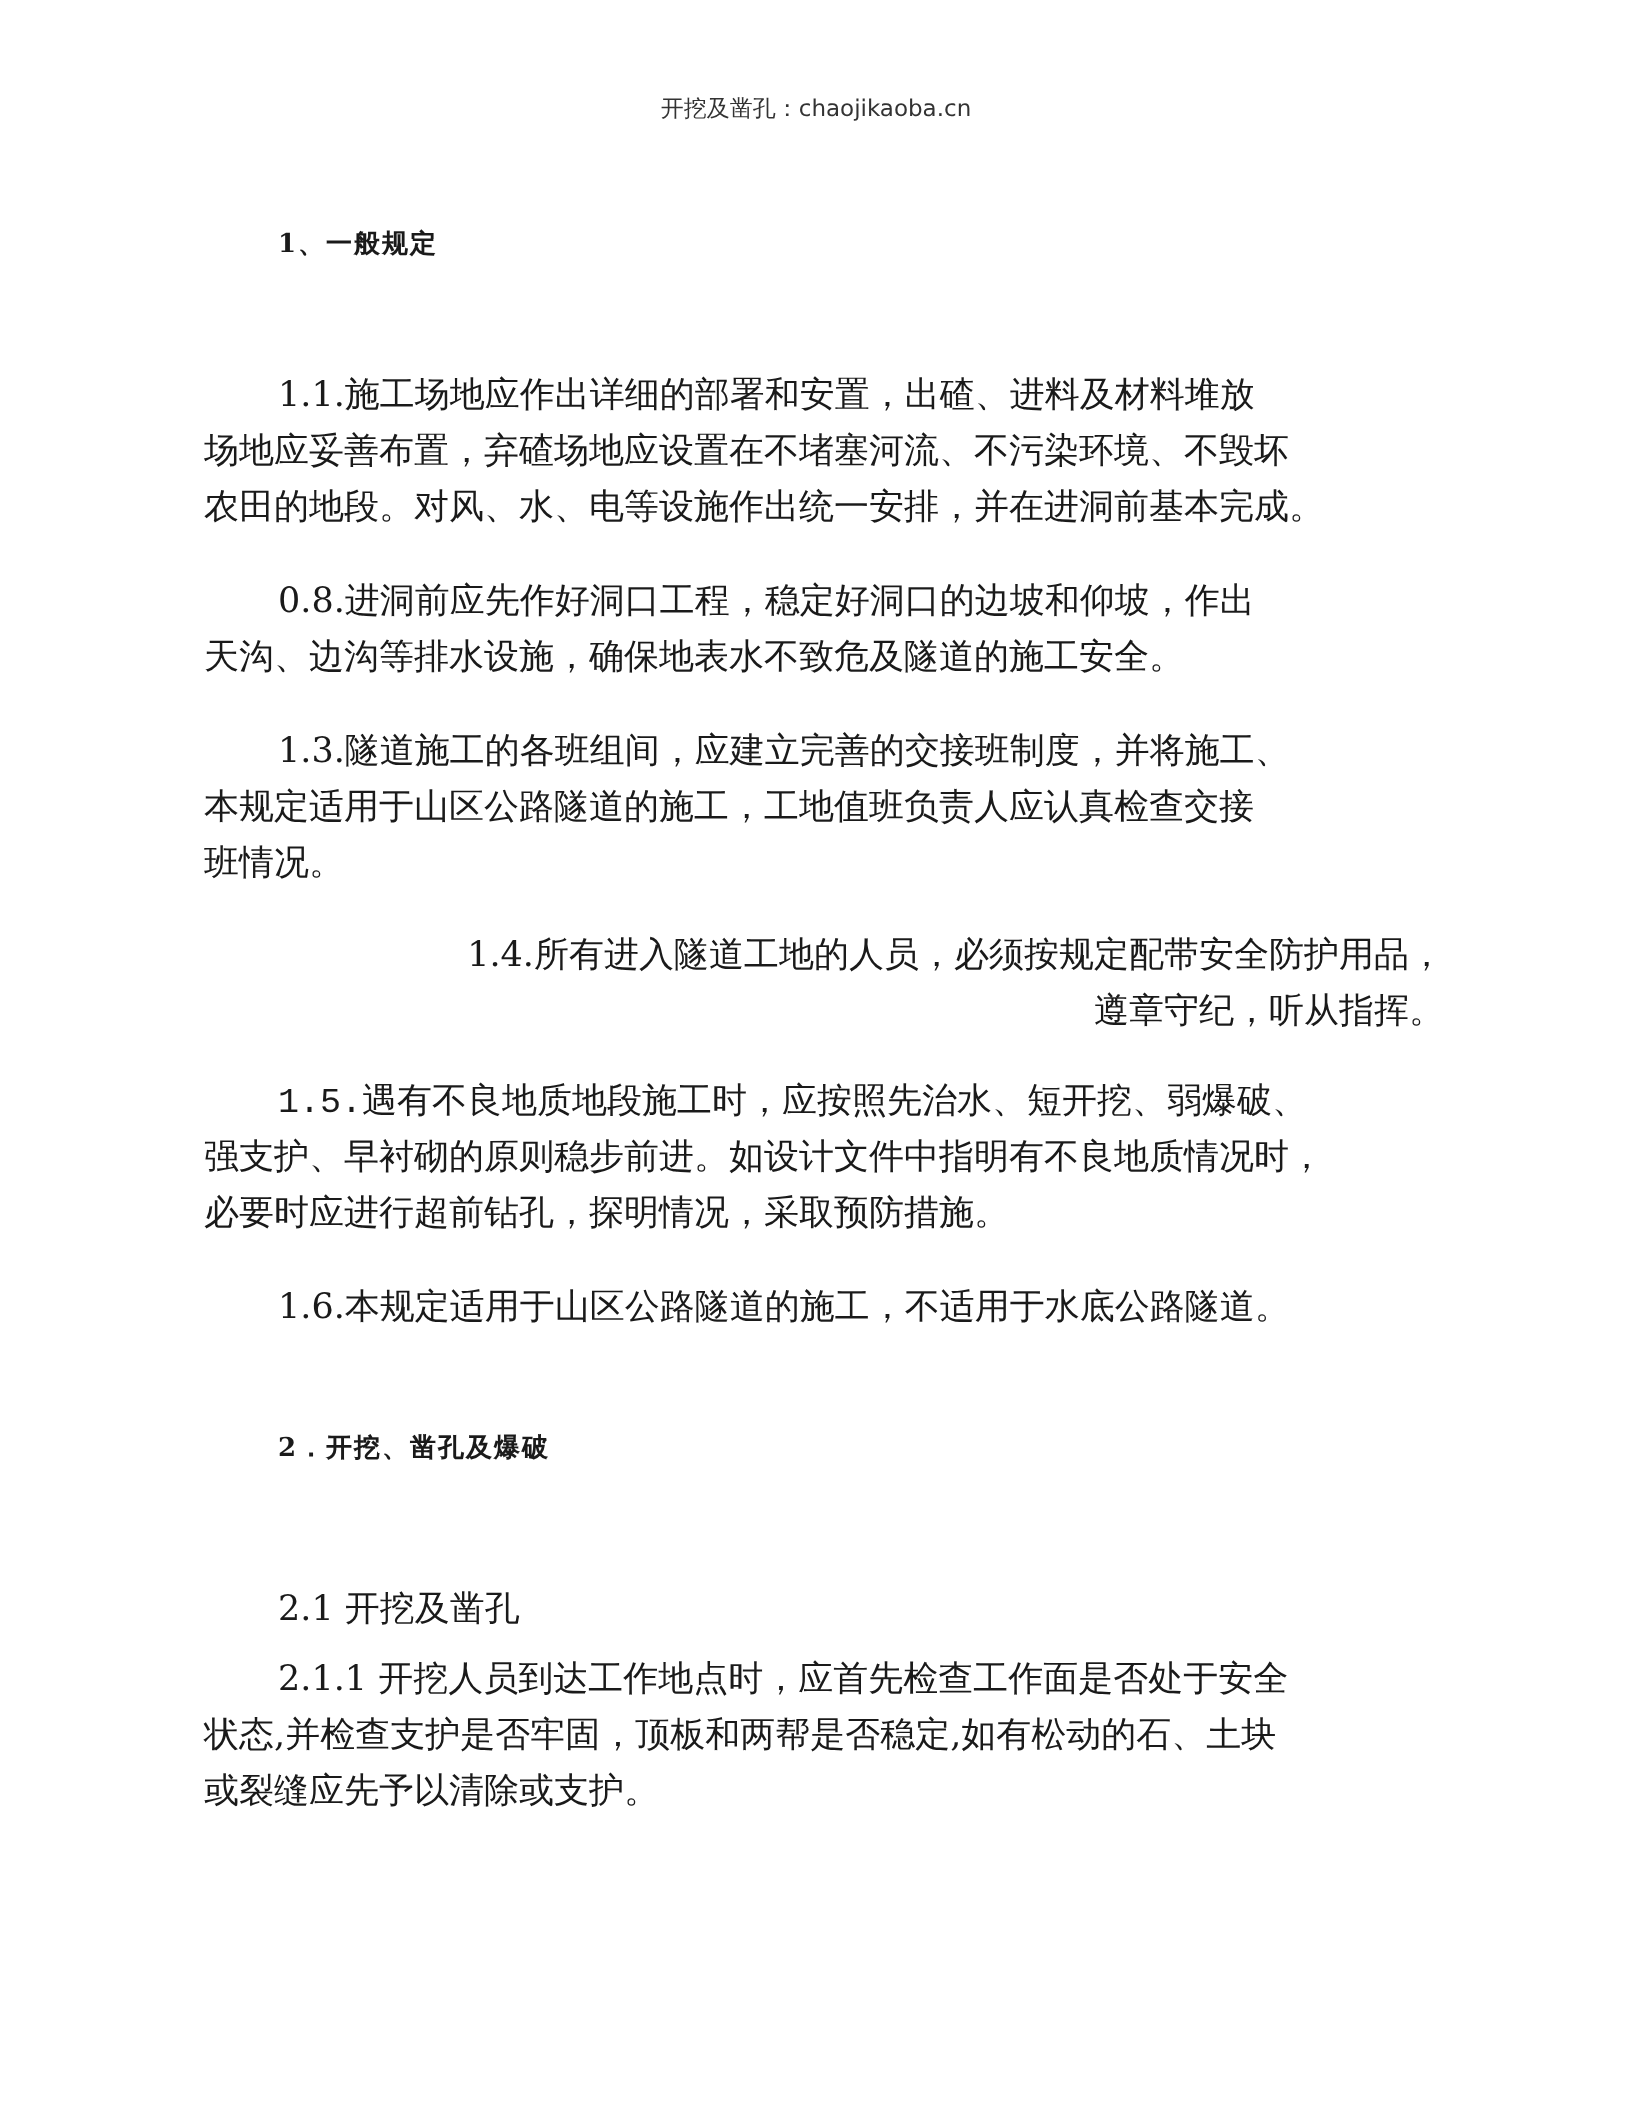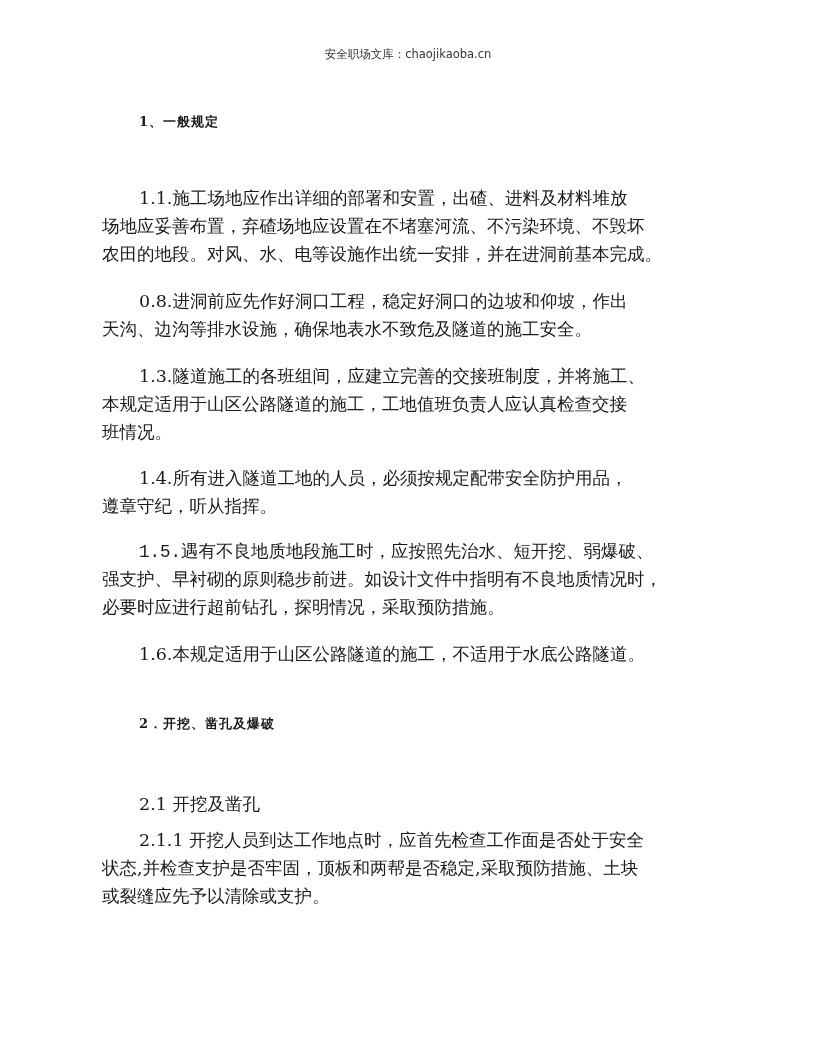--- a/index.html
+++ b/index.html
@@ -10,21 +10,21 @@
   .content { position: absolute; left: 102px; top: 0; width: 620px; }
   .heading { position: absolute; left: 37px; font-size: 13px; font-weight: bold; white-space: nowrap; letter-spacing: 1px; }
   .para { position: absolute; left: 0; width: 620px; font-size: 17.5px; line-height: 28px; white-space: nowrap; }
   .para .line { display: block; height: 28px; }
   .para .line.first { padding-left: 37px; }
   .sub-heading { position: absolute; left: 37px; font-size: 17.5px; white-space: nowrap; }
 </style>
 </head>
 <body>
 
-<div class="page-header">安全职场文库：chaojikaoba.cn</div>
+<div class="page-header">开挖及凿孔：chaojikaoba.cn</div>
 
 <div class="content">
 
   <div class="heading" style="top:113px;">1、一般规定</div>
 
   <div class="para" style="top:184px;">
     <span class="line first">1.1.施工场地应作出详细的部署和安置，出碴、进料及材料堆放</span>
     <span class="line">场地应妥善布置，弃碴场地应设置在不堵塞河流、不污染环境、不毁坏</span>
     <span class="line">农田的地段。对风、水、电等设施作出统一安排，并在进洞前基本完成。</span>
   </div>
@@ -33,38 +33,38 @@
     <span class="line first">0.8.进洞前应先作好洞口工程，稳定好洞口的边坡和仰坡，作出</span>
     <span class="line">天沟、边沟等排水设施，确保地表水不致危及隧道的施工安全。</span>
   </div>
 
   <div class="para" style="top:362px;">
     <span class="line first">1.3.隧道施工的各班组间，应建立完善的交接班制度，并将施工、</span>
     <span class="line">本规定适用于山区公路隧道的施工，工地值班负责人应认真检查交接</span>
     <span class="line">班情况。</span>
   </div>
 
-  <div class="para" style="top:464px;">
+  <div class="para" style="top:464px;text-align:right;">
     <span class="line first">1.4.所有进入隧道工地的人员，必须按规定配带安全防护用品，</span>
     <span class="line">遵章守纪，听从指挥。</span>
   </div>
 
   <div class="para" style="top:538px;font-family:Liberation Mono, monospace;">
     <span class="line first">1.5.遇有不良地质地段施工时，应按照先治水、短开挖、弱爆破、</span>
     <span class="line">强支护、早衬砌的原则稳步前进。如设计文件中指明有不良地质情况时，</span>
     <span class="line">必要时应进行超前钻孔，探明情况，采取预防措施。</span>
   </div>
 
   <div class="para" style="top:640px;">
     <span class="line first">1.6.本规定适用于山区公路隧道的施工，不适用于水底公路隧道。</span>
   </div>
 
   <div class="heading" style="top:715px;">2．开挖、凿孔及爆破</div>
 
   <div class="sub-heading" style="top:792px;">2.1 开挖及凿孔</div>
 
   <div class="para" style="top:826px;">
     <span class="line first">2.1.1 开挖人员到达工作地点时，应首先检查工作面是否处于安全</span>
-    <span class="line">状态,并检查支护是否牢固，顶板和两帮是否稳定,采取预防措施、土块</span>
+    <span class="line">状态,并检查支护是否牢固，顶板和两帮是否稳定,如有松动的石、土块</span>
     <span class="line">或裂缝应先予以清除或支护。</span>
   </div>
 
 </div>
 
 </body></html>

